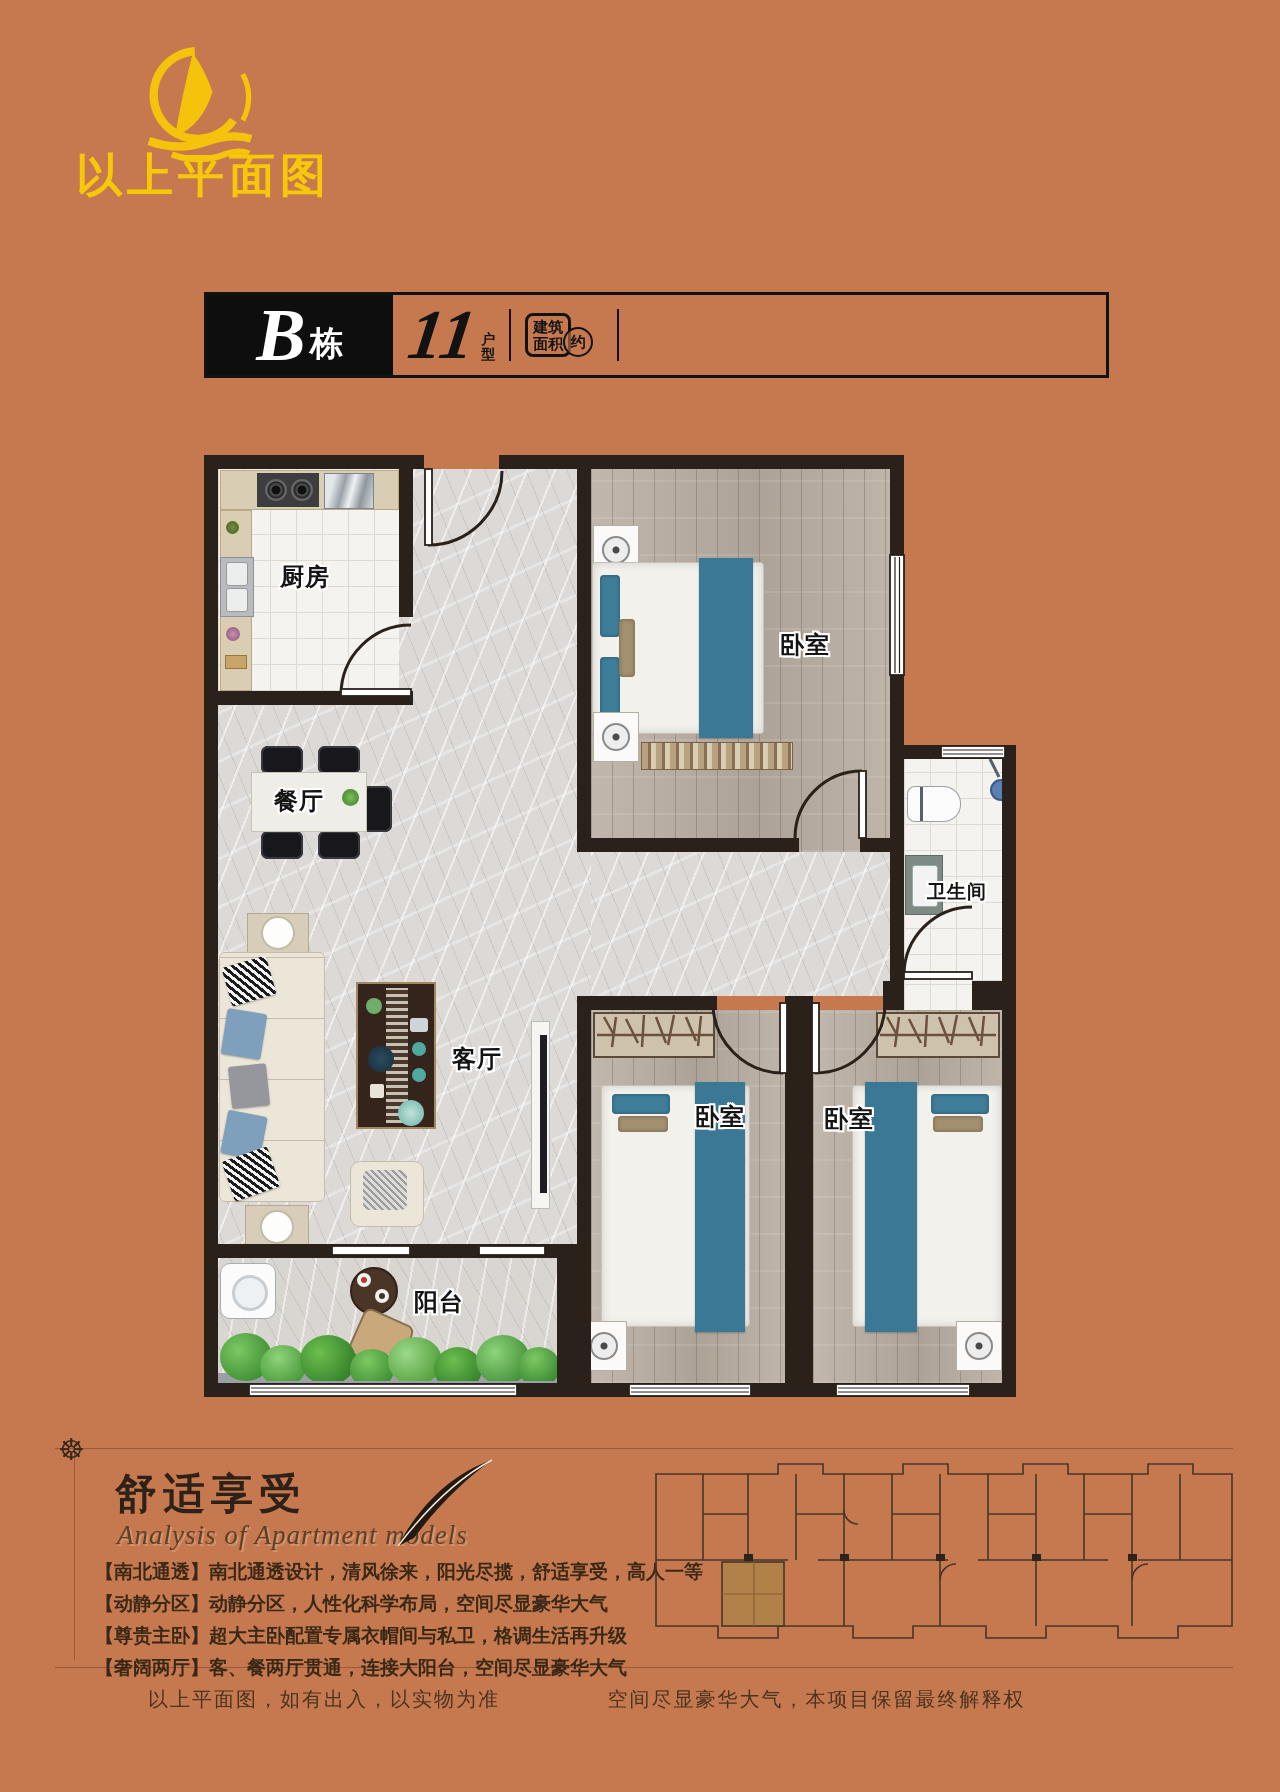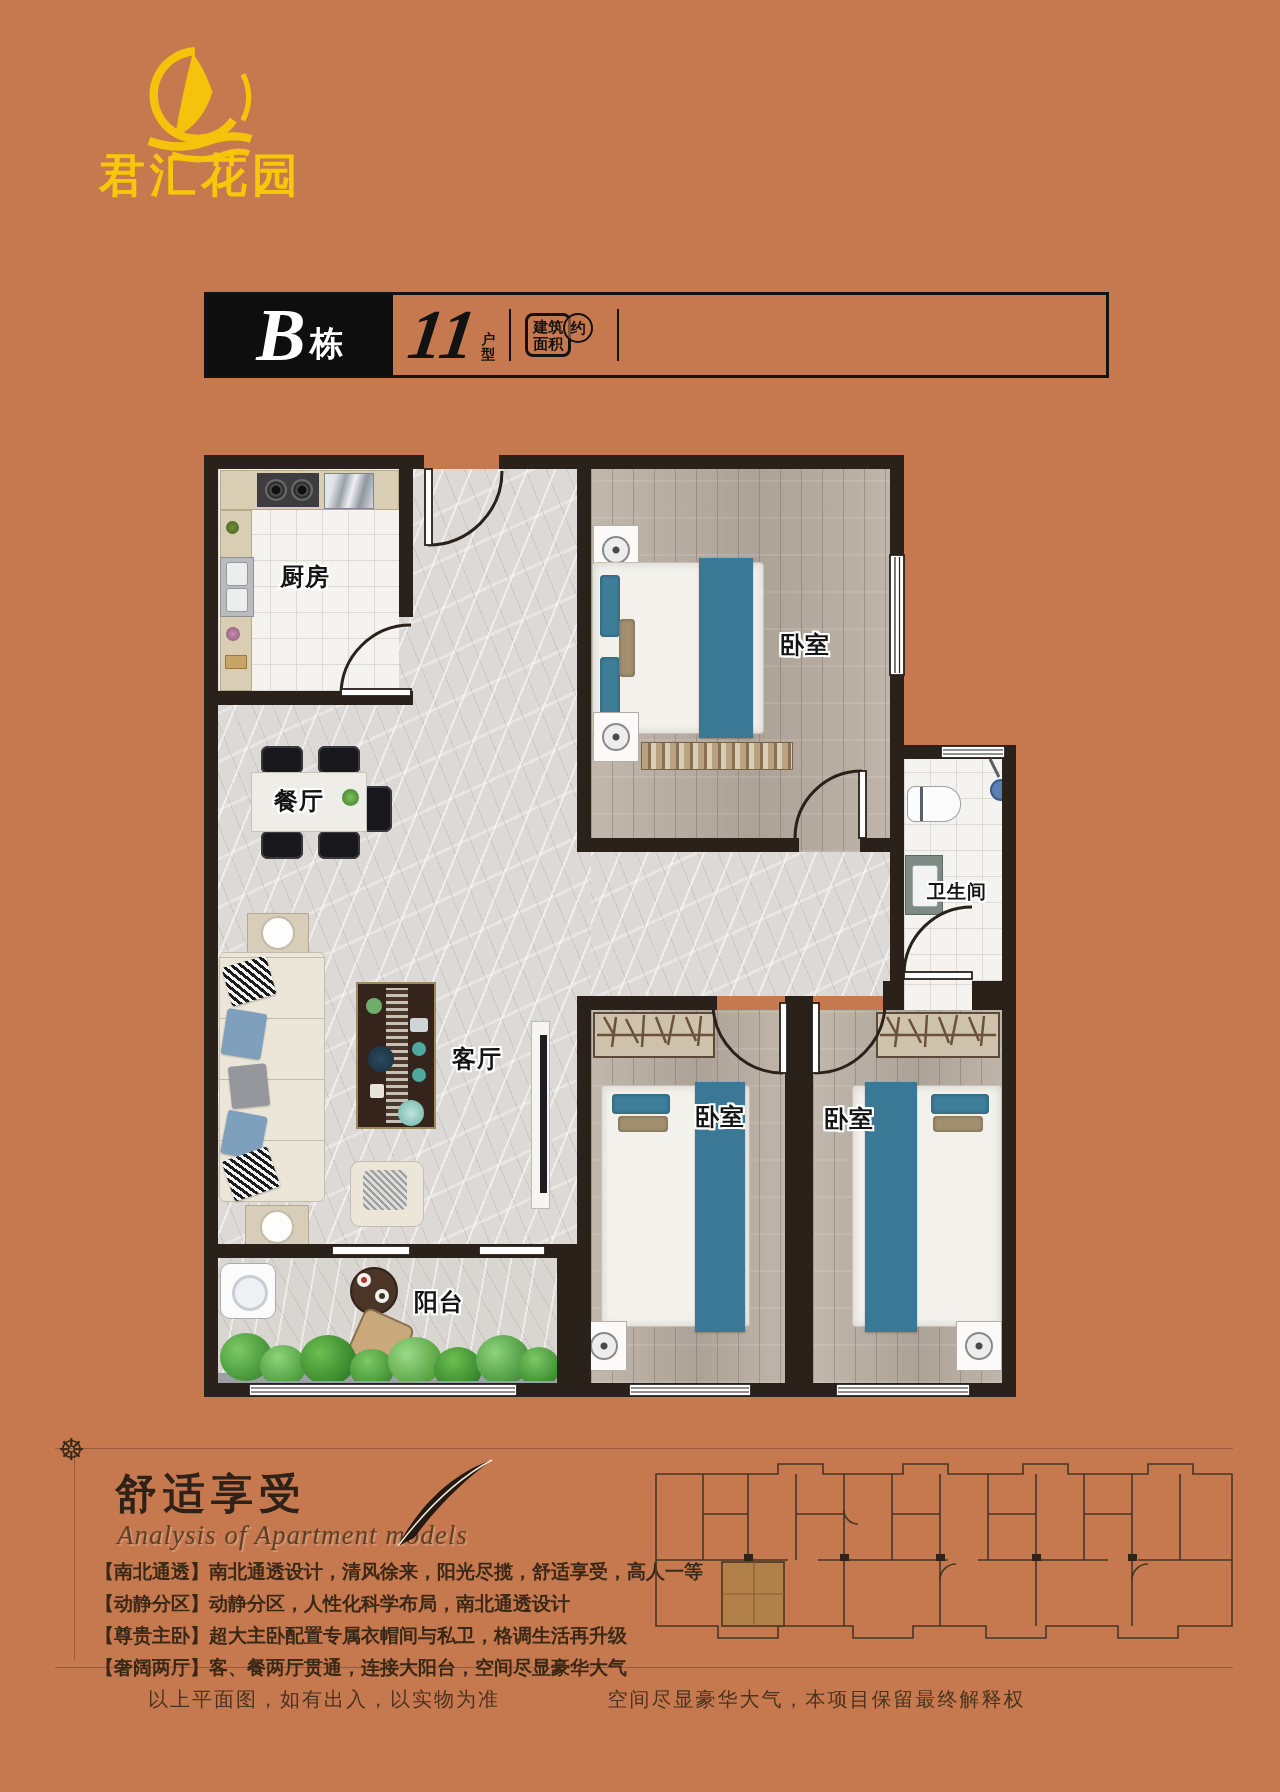--- a/index.html
+++ b/index.html
@@ -16,21 +16,21 @@
   .titlebar{position:absolute;left:204px;top:292px;width:905px;height:86px;border:3px solid #121212;
             display:flex;align-items:center;box-sizing:border-box;}
   .tb-block{width:186px;height:100%;background:#0e0e0e;color:#fff;display:flex;align-items:center;justify-content:center;flex:0 0 auto;}
   .tb-b{font-family:"Liberation Serif","DejaVu Serif",serif;font-style:italic;font-size:74px;font-weight:bold;line-height:70px;}
   .tb-dong{font-size:34px;font-weight:bold;margin-left:4px;margin-top:18px;}
   .tb-unit{display:flex;align-items:flex-end;margin-left:16px;flex:0 0 auto;}
   .tb-num{font-family:"Liberation Serif","DejaVu Serif",serif;font-style:italic;font-weight:bold;font-size:70px;
           line-height:62px;color:#121212;transform:skewX(-8deg);}
   .tb-hx{display:flex;flex-direction:column;font-size:14px;font-weight:bold;color:#121212;line-height:15px;margin:0 0 4px 6px;}
   .tb-div{width:2px;height:52px;background:#121212;margin:0 14px;flex:0 0 auto;}
-  .stampwrap{display:flex;align-items:flex-start;flex:0 0 auto;}
+  .stampwrap{display:flex;align-items:flex-end;flex:0 0 auto;}
   .stamp{border:3px solid #121212;border-radius:8px;padding:2px 5px;font-size:15px;line-height:17px;font-weight:bold;color:#121212;text-align:center;}
   .approx{width:26px;height:26px;border:2.5px solid #121212;border-radius:50%;font-size:15px;font-weight:bold;color:#121212;
           display:flex;align-items:center;justify-content:center;margin-left:-8px;background:rgba(198,121,78,.6);}
   .tb-area{font-size:46px;font-weight:bold;color:#121212;margin-left:12px;white-space:nowrap;flex:0 0 auto;}
   .tb-area sup{font-size:24px;}
   .tb-layout{font-size:40px;font-weight:bold;color:#121212;letter-spacing:5px;white-space:nowrap;margin-left:4px;}
 
   
   .plan{position:absolute;left:204px;top:455px;width:812px;height:942px;}
   .floor{position:absolute;z-index:1;}
@@ -125,21 +125,21 @@
   <div class="logo">
     <svg width="150" height="120" viewBox="0 0 130 115">
       <g fill="none" stroke="#F5C30B">
         <path d="M 60,6 A 42,42 0 1 0 97,72" stroke-width="8"></path>
         <path d="M 106,28 A 46,46 0 0 1 106,72" stroke-width="5"></path>
         <path d="M 16,92 Q 44,102 70,93 Q 96,84 114,90" stroke-width="8"></path>
         <path d="M 38,105 Q 64,114 88,105 Q 103,100 112,104" stroke-width="6"></path>
       </g>
       <path d="M 58,8 Q 47,52 41,88 Q 67,77 77,45 Q 69,22 58,8 Z" fill="#F5C30B"></path>
     </svg>
-    <div class="brand">君汇花园</div>
+    <div class="brand">以上平面图</div>
   </div>
 
   <div class="titlebar">
     <div class="tb-block">
       <span class="tb-b">B</span>
       <span class="tb-dong">栋</span>
     </div>
     <div class="tb-unit">
       <span class="tb-num">11</span>
       <span class="tb-hx">
@@ -364,21 +364,21 @@
   <div class="hairline" style="left:74px;top:1448px;width:1px;height:212px"></div>
   <div class="wheel">☸</div>
   <div class="an-heading">舒适享受</div>
   <div class="an-sub">Analysis of Apartment models</div>
   <svg class="quill" width="110" height="92" viewBox="0 0 110 92">
     <path d="M 8,88 C 28,50 60,16 102,2 C 74,22 46,50 24,80 Z" fill="#241a12"></path>
     <path d="M 8,88 C 40,46 72,18 102,2" stroke="#f0e6d8" stroke-width="1.5" fill="none"></path>
   </svg>
   <ul class="bullets">
     <li>【南北通透】南北通透设计，清风徐来，阳光尽揽，舒适享受，高人一等</li>
-    <li>【动静分区】动静分区，人性化科学布局，南北通透设计</li>
+    <li>【动静分区】动静分区，人性化科学布局，空间尽显豪华大气</li>
     <li>【尊贵主卧】超大主卧配置专属衣帽间与私卫，格调生活再升级</li>
     <li>【奢阔两厅】客、餐两厅贯通，连接大阳台，空间尽显豪华大气</li>
   </ul>
 
   <svg class="keyplan" width="590" height="205" viewBox="0 0 590 205">
     <g stroke="#44362a" stroke-width="1.6" fill="none">
       <path d="M8,24 V176 H70 V188 H130 V176 H205 V188 H265 V176 H338 V188 H398 V176 H470 V188 H530 V176 H584 V24 H545 V14 H500 V24 H420 V14 H375 V24 H300 V14 H255 V24 H175 V14 H130 V24 Z"></path>
       <path d="M55,24 V110 M100,24 V176 M148,24 V110 M196,24 V176 M244,24 V110 M292,24 V176 M340,24 V110 M388,24 V176 M436,24 V110 M484,24 V176 M532,24 V110"></path>
       <path d="M8,110 H140 M170,110 H300 M330,110 H460 M490,110 H584 M55,64 H100 M148,64 H196 M244,64 H292 M340,64 H388 M436,64 H484"></path>
       <path d="M100,130 a16,16 0 0 1 16,-16 M292,130 a16,16 0 0 1 16,-16 M484,130 a16,16 0 0 1 16,-16 M196,60 a14,14 0 0 0 14,14"></path>

